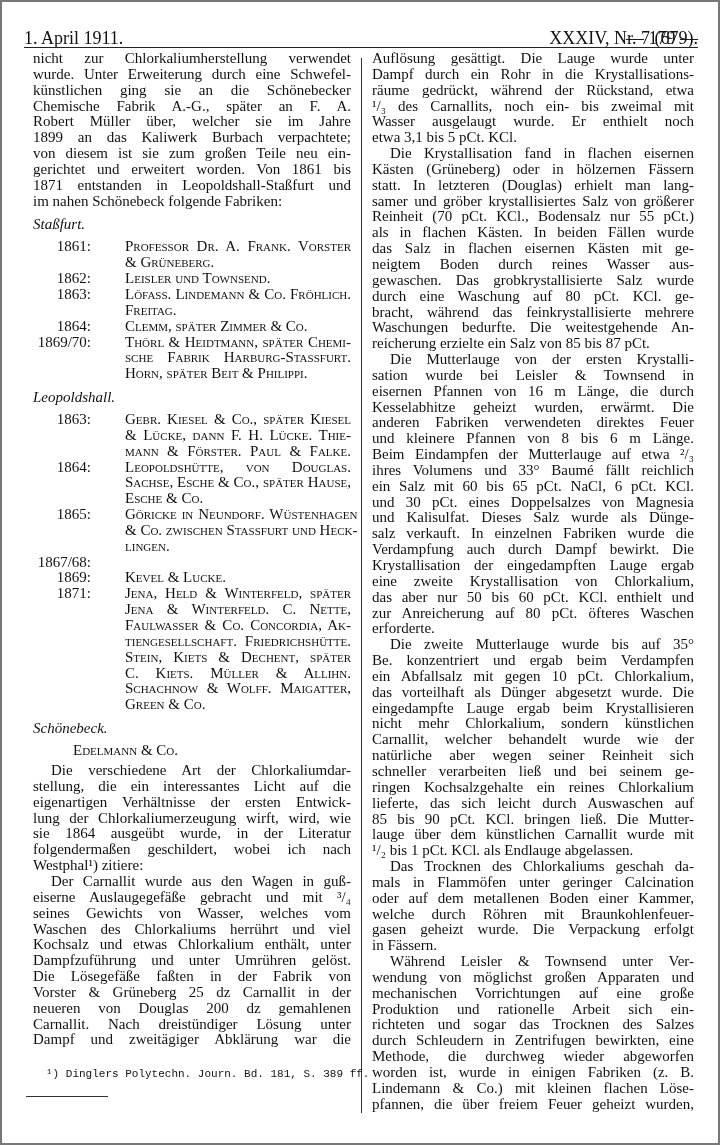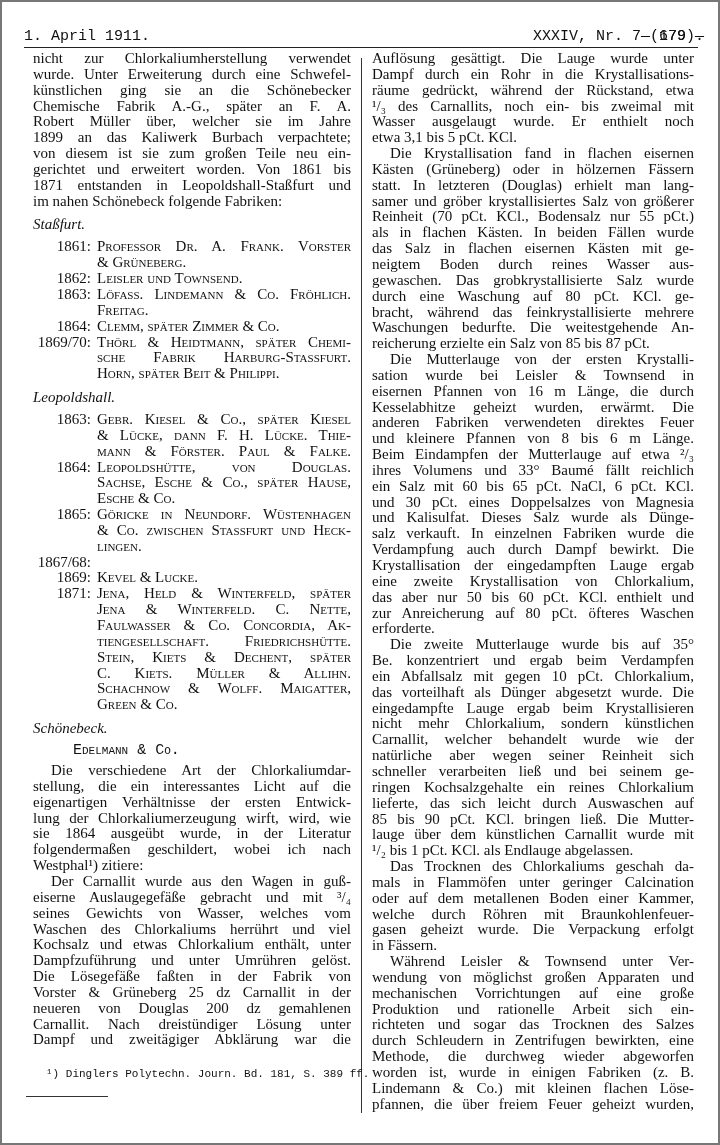--- a/index.html
+++ b/index.html
@@ -1,37 +1,37 @@
 <!DOCTYPE html>
 <html><head>
 <meta charset="utf-8">
 <style>
   html, body { margin:0; padding:0; background:#fff; }
   body { width:720px; height:1145px; position:relative; overflow:hidden;
          font-family:"DejaVu Serif", "Liberation Serif", serif; color:#111; }
   .frame { position:absolute; left:0; top:0; width:716px; height:1141px; border:2px solid #777; }
-  .header { position:absolute; left:24px; right:16px; top:22px; height:22px;
-            font-family:Liberation Mono, monospace; font-size:15px; }
+  .header { position:absolute; left:24px; right:22px; top:22px; height:22px;
+            font-family:Liberation Serif, serif; font-size:18px; }
   .header .left { position:absolute; left:0; top:6px; }
   .header .center { position:absolute; left:0; right:0; top:6px; text-align:right; }
   .header .right { position:absolute; right:0; top:6px; }
   .hrule { position:absolute; left:24px; right:22px; top:47px; border-top:1px solid #222; }
   .col { position:absolute; top:51px; font-family:"Liberation Serif", serif; font-size:15px; line-height:15.85px; text-align:justify; }
   .col-left { left:33px; width:318px; }
   .col-right { left:372px; width:322px; }
   .divider { position:absolute; left:361px; top:58px; height:1055px; border-left:1px solid #333; }
   .line { display:block; text-align:justify; text-align-last:justify; white-space:nowrap; overflow:hidden; height:15.85px; }
   .line.last { text-align-last:left; }
   .line.indent { padding-left:18px; }
   .center-it { text-align:left; font-style:italic; display:block; margin:8px 0 6px 0; height:16px; }
-  .entry { display:flex; }
+  .entry { display:flex;gap:28px; }
   .entry .yr { width:58px; text-align:right; padding-right:6px; flex:none; }
   .entry .txt { flex:1; }
   .entry .txt .line { font-variant:small-caps; }
-  .firm { display:block; padding-left:40px; font-variant:small-caps; height:16px; margin-bottom:4px;font-family:Liberation Mono, monospace; }
+  .firm { display:block; padding-left:40px; font-variant:small-caps; height:16px; margin-bottom:4px; }
   .fn-rule { position:absolute; left:26px; top:1096px; width:82px; border-top:1px solid #333; }
   .footnote { position:absolute; left:46px; top:1068px; font-family:Liberation Mono, monospace; font-size:11px; }
 </style>
 </head>
 <body>
 
 <div class="frame"></div>
 
 <div class="header">
   <span class="left">1. April 1911.</span>

